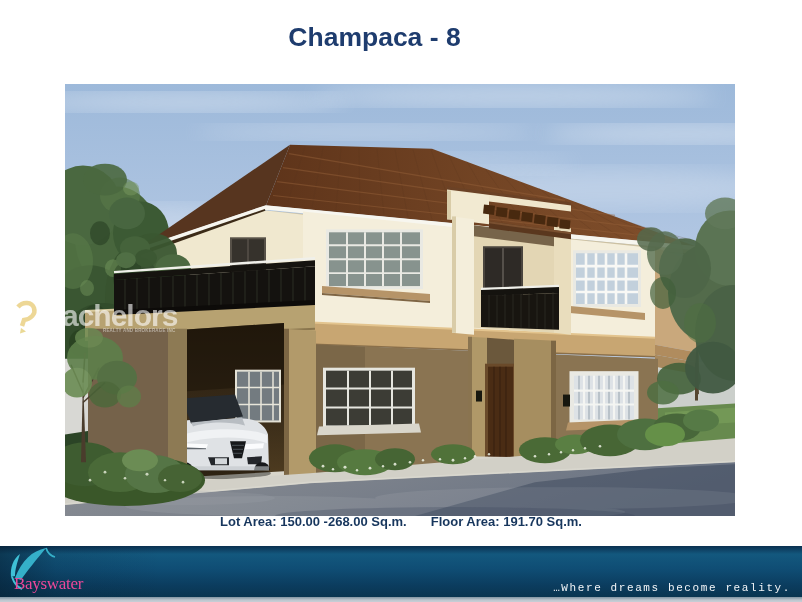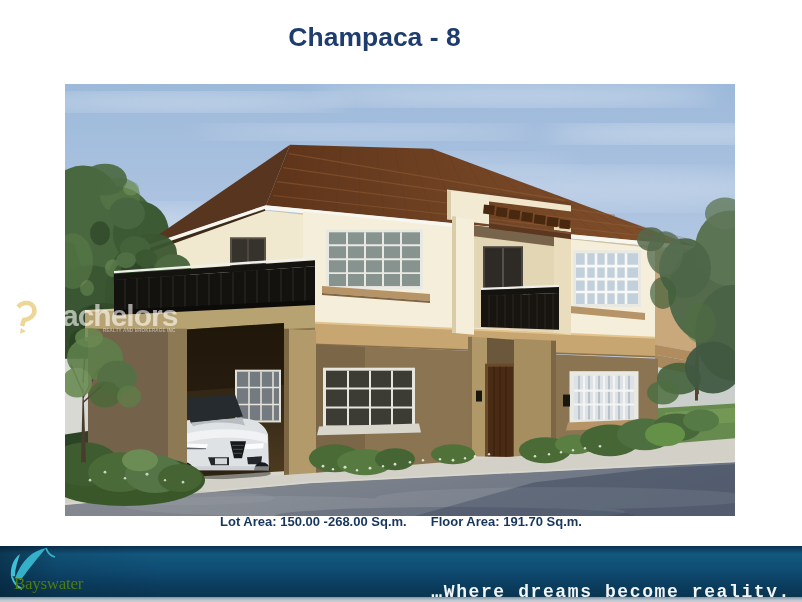--- a/index.html
+++ b/index.html
@@ -9,23 +9,23 @@
          font-size:26.5px;line-height:30px;font-weight:bold;color:#1e3c6e;}
   .photo{position:absolute;left:65px;top:84px;width:670px;height:484px;}
   .caption{position:absolute;top:514px;left:0;width:802px;text-align:center;
            font-size:13px;font-weight:bold;color:#17365d;}
   .caption .gap{display:inline-block;width:24px;}
   .bar{position:absolute;left:0;top:546px;width:802px;height:51px;
        background:linear-gradient(180deg,#0b3050 0%,#13587e 16%,#0f4d74 45%,#0b3c5e 78%,#093550 100%);}
   .bar .glow{position:absolute;left:0;top:0;width:100%;height:100%;
        background:linear-gradient(90deg,rgba(6,30,48,0.55) 0%,rgba(6,30,48,0.15) 7%,rgba(30,110,150,0.0) 20%);}
   .bayname{position:absolute;left:14px;top:574px;font-family:"Liberation Serif",serif;
-           font-size:17px;letter-spacing:-0.3px;color:#4d7c0f;}
+           font-size:17px;letter-spacing:-0.3px;color:#ec4899;}
   .slogan{position:absolute;right:11px;top:582px;font-family:"Liberation Mono",monospace;
-          font-size:18px;font-weight:bold;color:#f2f5f8;letter-spacing:1.6px;}
+          font-size:11px;font-weight:normal;color:#f2f5f8;letter-spacing:1.6px;}
   .strip{position:absolute;left:0;top:597px;width:802px;height:5px;
          background:linear-gradient(180deg,#8094a2,#bcc5cd 60%,#c8cfd6);}
 </style>
 </head>
 <body>
 
 <div class="title">Champaca - 8</div>
 
 <svg style="position:absolute;left:10px;top:297px" width="36" height="40" viewBox="0 0 36 40">
   <path d="M8,10 C13,4 22,5 24,11 C26,17 21,22 14,23 L12,29" fill="none" stroke="#e2bf55" stroke-width="4.5" opacity="0.62"></path>

